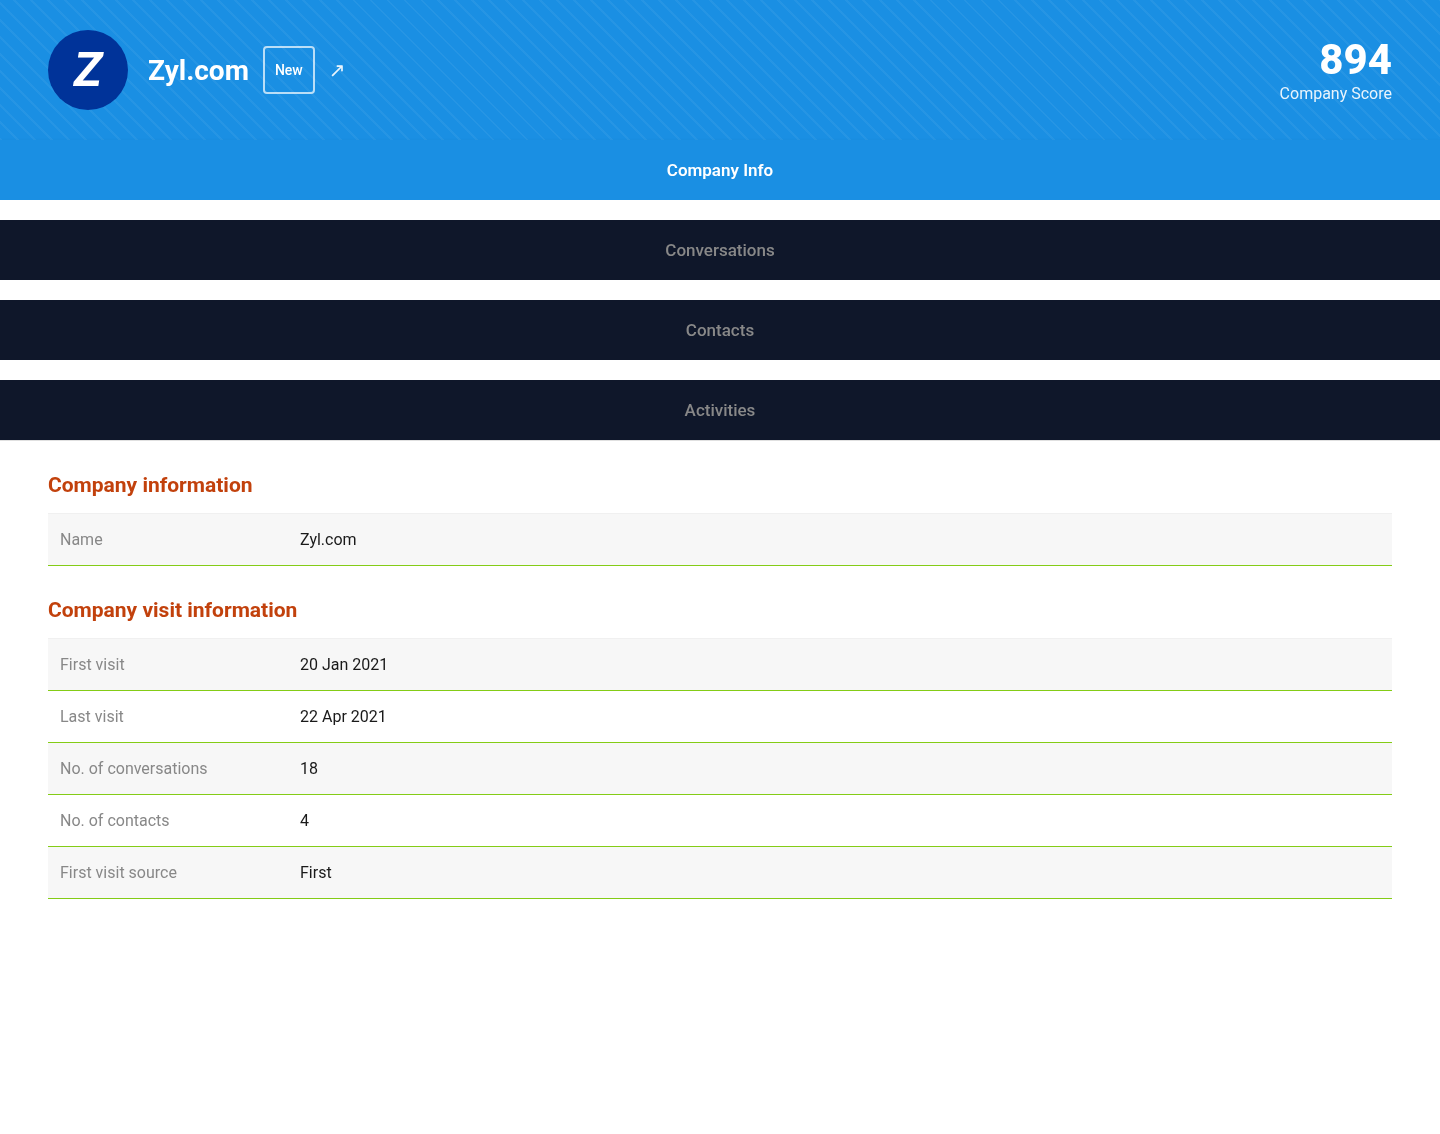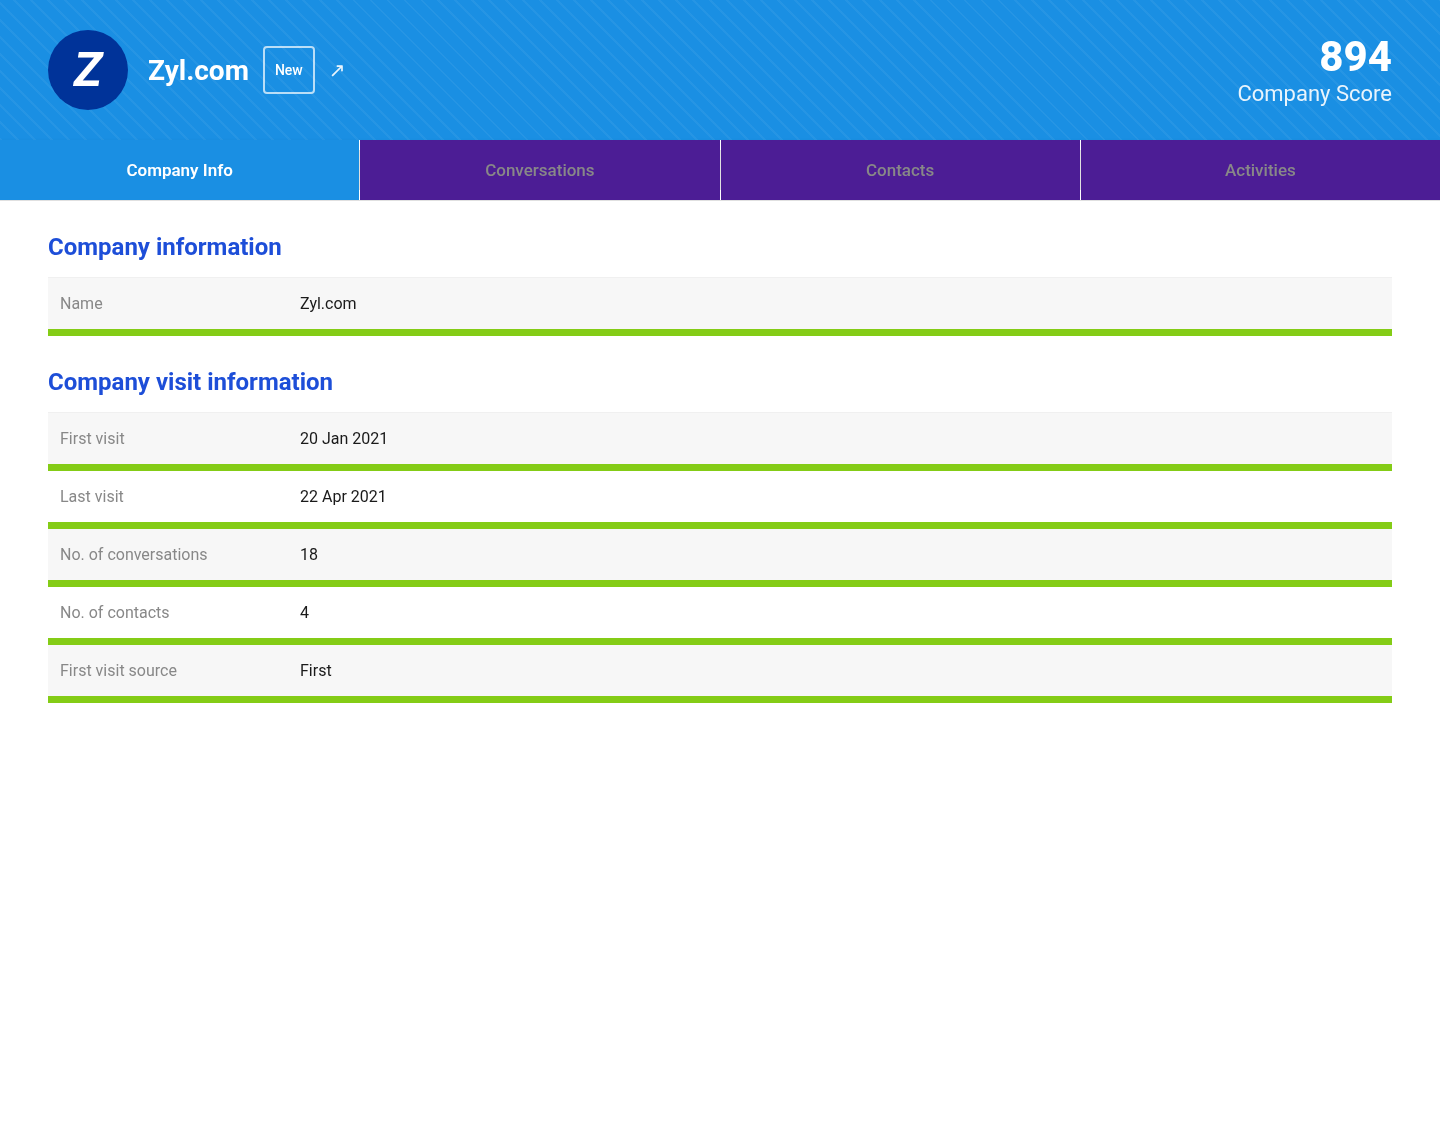--- a/index.html
+++ b/index.html
@@ -91,32 +91,33 @@
 
     .score-number {
       color: white;
       font-size: 42px;
       font-weight: 800;
       line-height: 1.1;
     }
 
     .score-label {
       color: white;
-      font-size: 22px;
+      font-size: 16px;
       font-weight: 400;
       opacity: 0.9;
     }
 
     
     .nav-tabs {
       display: flex;
       align-items: stretch;
       background: #ffffff;
       border-bottom: 1px solid #e0e0e0;
       box-shadow: 0 1px 3px rgba(0,0,0,0.08);
+      flex-direction: column;
     }
 
     .nav-tab {
       padding: 20px 0;
       font-size: 17px;
       font-weight: 500;
       cursor: pointer;
       display: flex;
       align-items: center;
       justify-content: center;
@@ -125,51 +126,51 @@
     }
 
     .nav-tab.active {
       background: #1a8fe3;
       color: white;
       font-weight: 600;
     }
 
     .nav-tab.inactive {
       color: #888888;
-      background: #4c1d95;
+      background: #0f172a;
     }
 
     .nav-tab-divider {
       width: 1px;
       background: #e0e0e0;
       align-self: stretch;
       margin: 10px 0;
     }
 
     
     .main-content {
       padding: 32px 48px;
       background: #ffffff;
     }
 
     .section-title {
-      font-size: 24px;
+      font-size: 21px;
       font-weight: 700;
-      color: #1d4ed8;
+      color: #c2410c;
       margin-bottom: 16px;
     }
 
     .info-table {
       width: 100%;
       border-collapse: collapse;
       margin-bottom: 32px;
     }
 
     .info-table tr {
-      border-bottom: 7px solid #84cc16;
+      border-bottom: 1px solid #84cc16;
     }
 
     .info-table tr:first-child {
       border-top: 1px solid #f0f0f0;
     }
 
     .info-table td {
       padding: 16px 0;
       font-size: 16px;
     }

